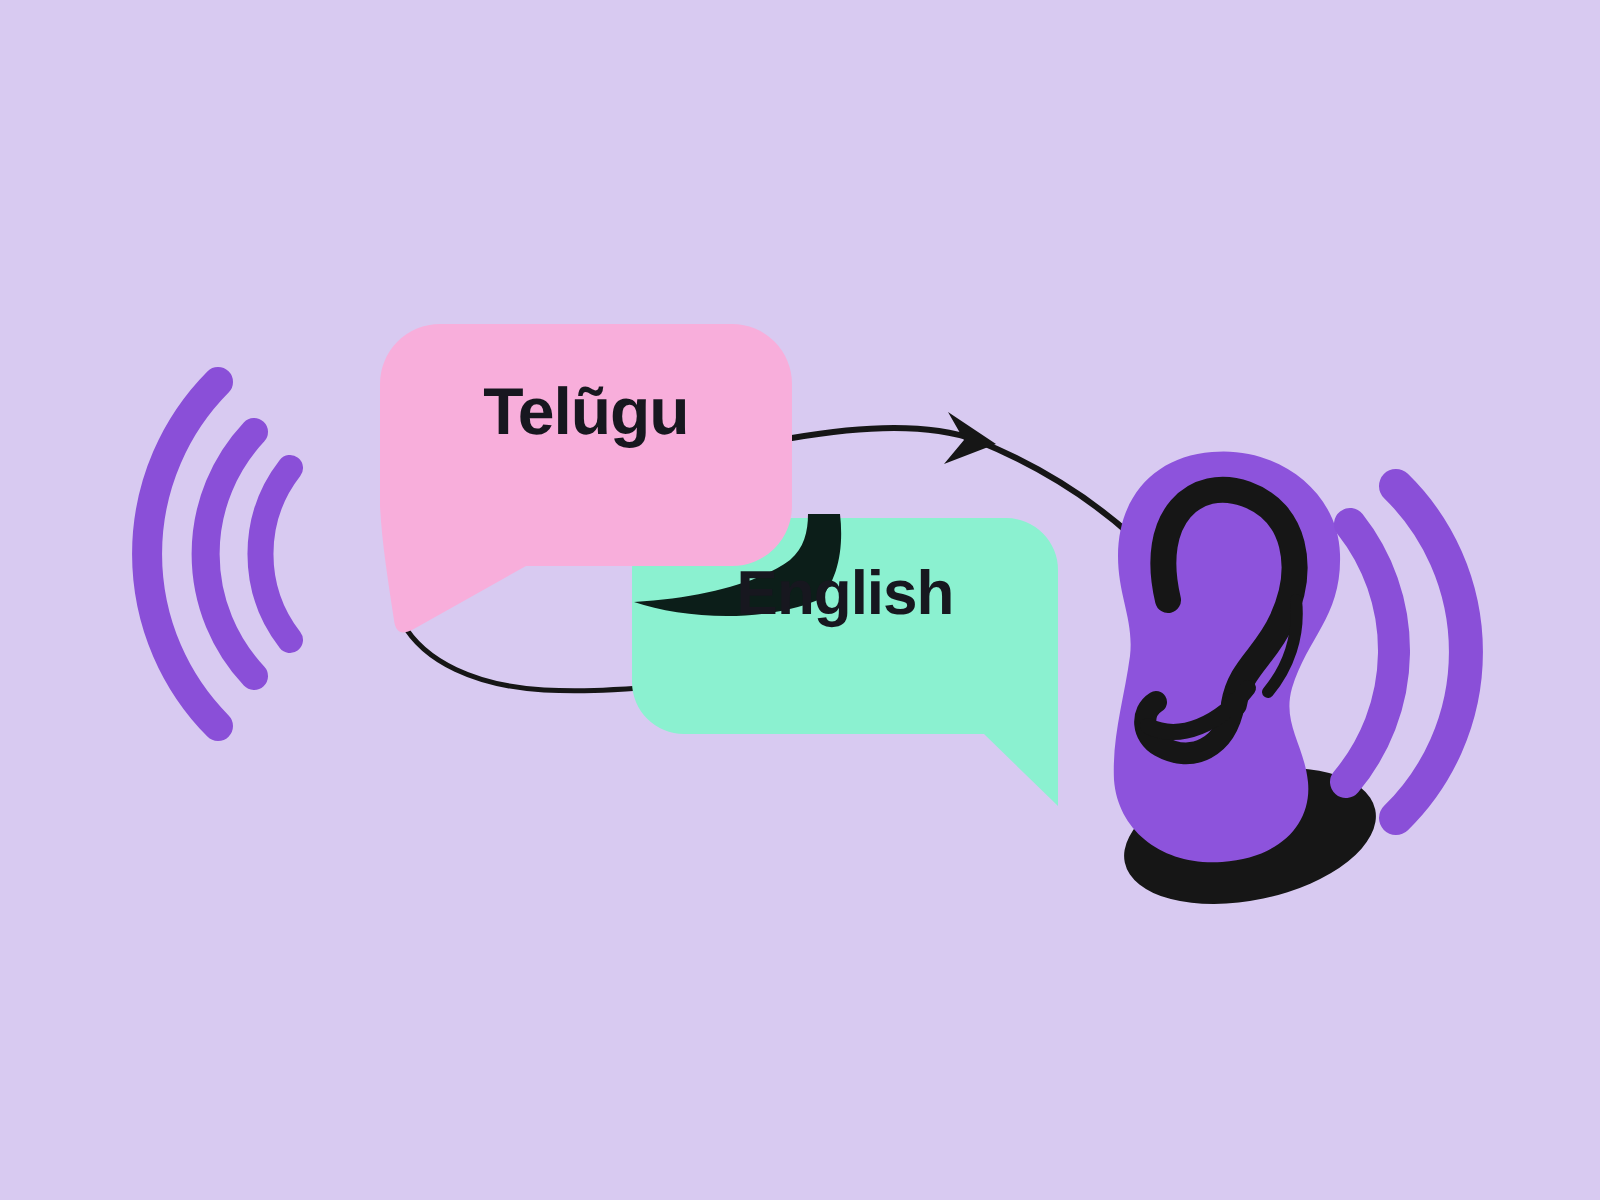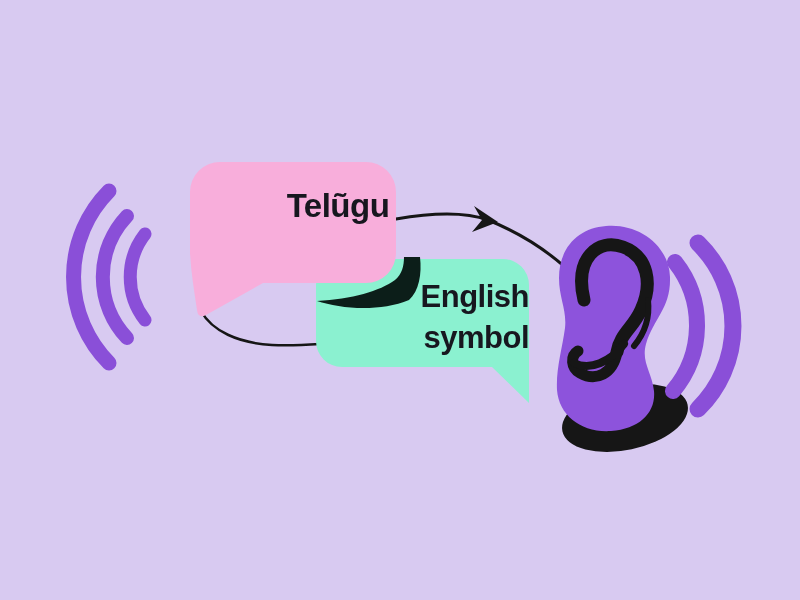--- a/index.html
+++ b/index.html
@@ -7,21 +7,21 @@
     width:800px;height:600px;overflow:hidden;position:relative;
     font-family:"Liberation Sans","DejaVu Sans",sans-serif;
   }
   #stage{position:absolute;inset:0;width:800px;height:600px;}
   svg{position:absolute;left:0;top:0;}
   .bubble-text{
     position:absolute;text-align:center;font-weight:700;
     letter-spacing:-0.5px;pointer-events:none;
   }
   .bubble-text .line{display:block;}
-  #telugu-text{left:190px;top:184px;width:206px;font-size:33px;line-height:43px;margin-left:45px;}
+  #telugu-text{left:190px;top:184px;width:206px;font-size:33px;line-height:43px;}
   #english-text{left:316px;top:276px;width:213px;font-size:31px;line-height:41px;}
 </style>
 </head>
 <body style="background: rgb(216, 202, 241);">
 
 <div id="stage">
 
   <svg width="800" height="600" viewBox="0 0 800 600">
 
     <g>
@@ -55,18 +55,17 @@
     <g>
       <path d="M 675,262 A 102,102 0 0 1 673,391" fill="none" stroke-width="16" stroke-linecap="round" stroke="#8a4fd8"></path>
       <path d="M 698,243 A 116,116 0 0 1 698,409" fill="none" stroke-width="17" stroke-linecap="round" stroke="#8a4fd8"></path>
     </g>
   </svg>
 
   <div id="telugu-text" class="bubble-text" style="color: rgb(23, 23, 31);">
     <span class="line">Telũgu</span>
   </div>
 
-  <div id="english-text" class="bubble-text" style="color: rgb(23, 23, 31); text-align: right;">
+  <div id="english-text" class="bubble-text" style="color: rgb(23, 23, 31);">
     <span class="line">English</span>
-    <span class="line">symbol</span>
   </div>
 
 </div>
 
 </body></html>

